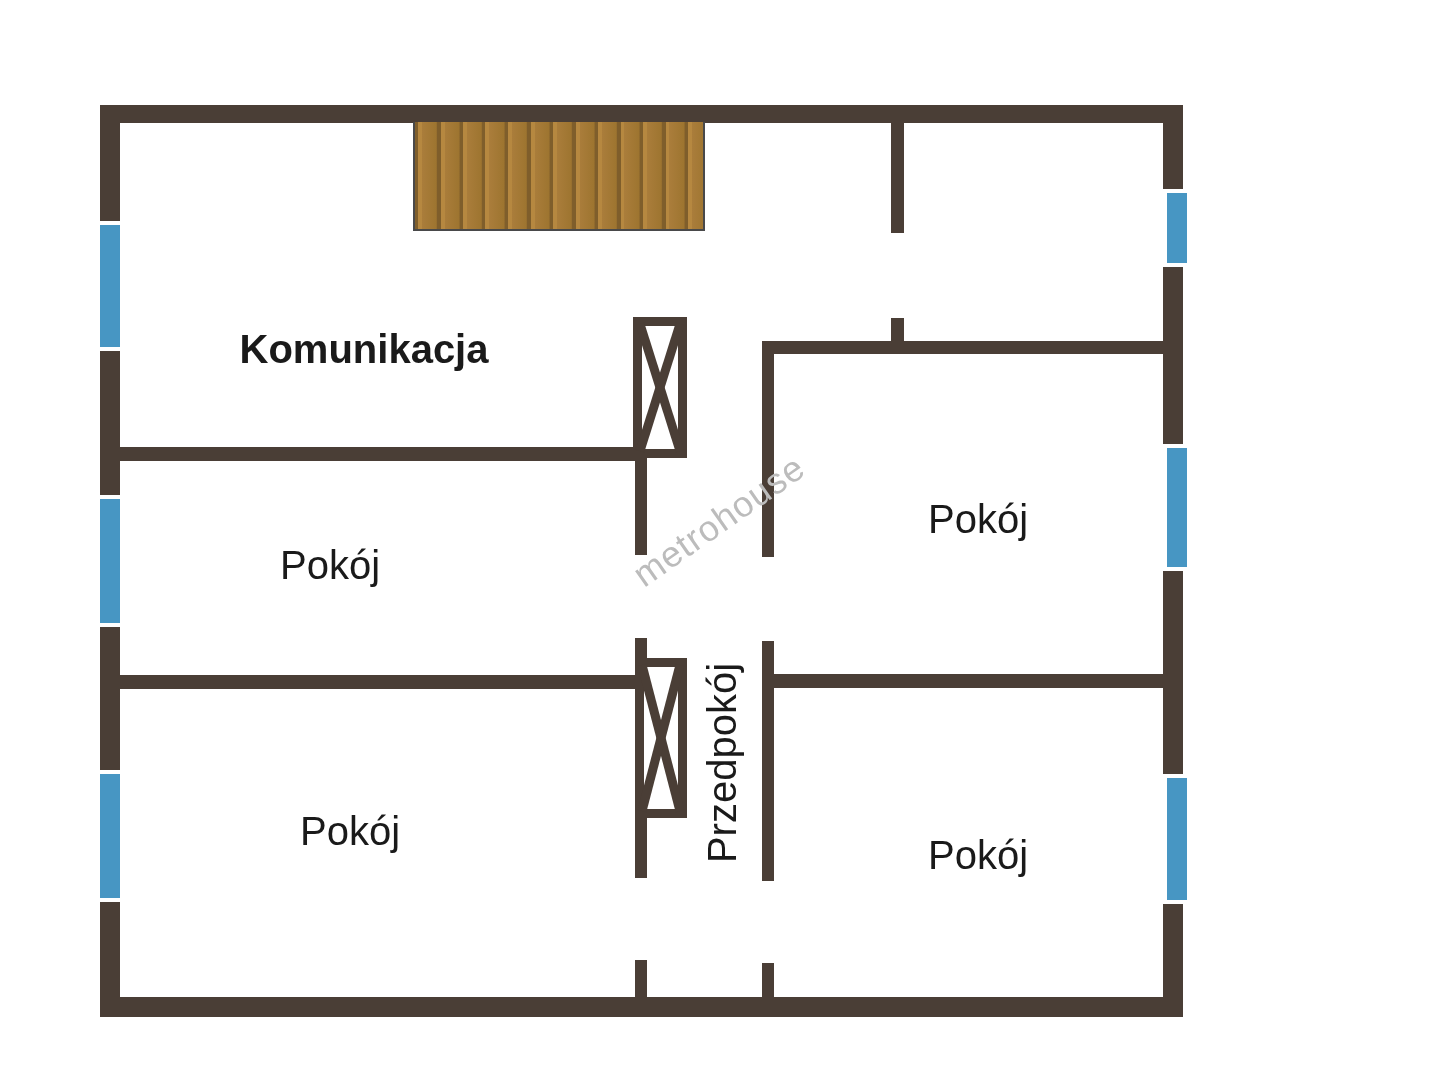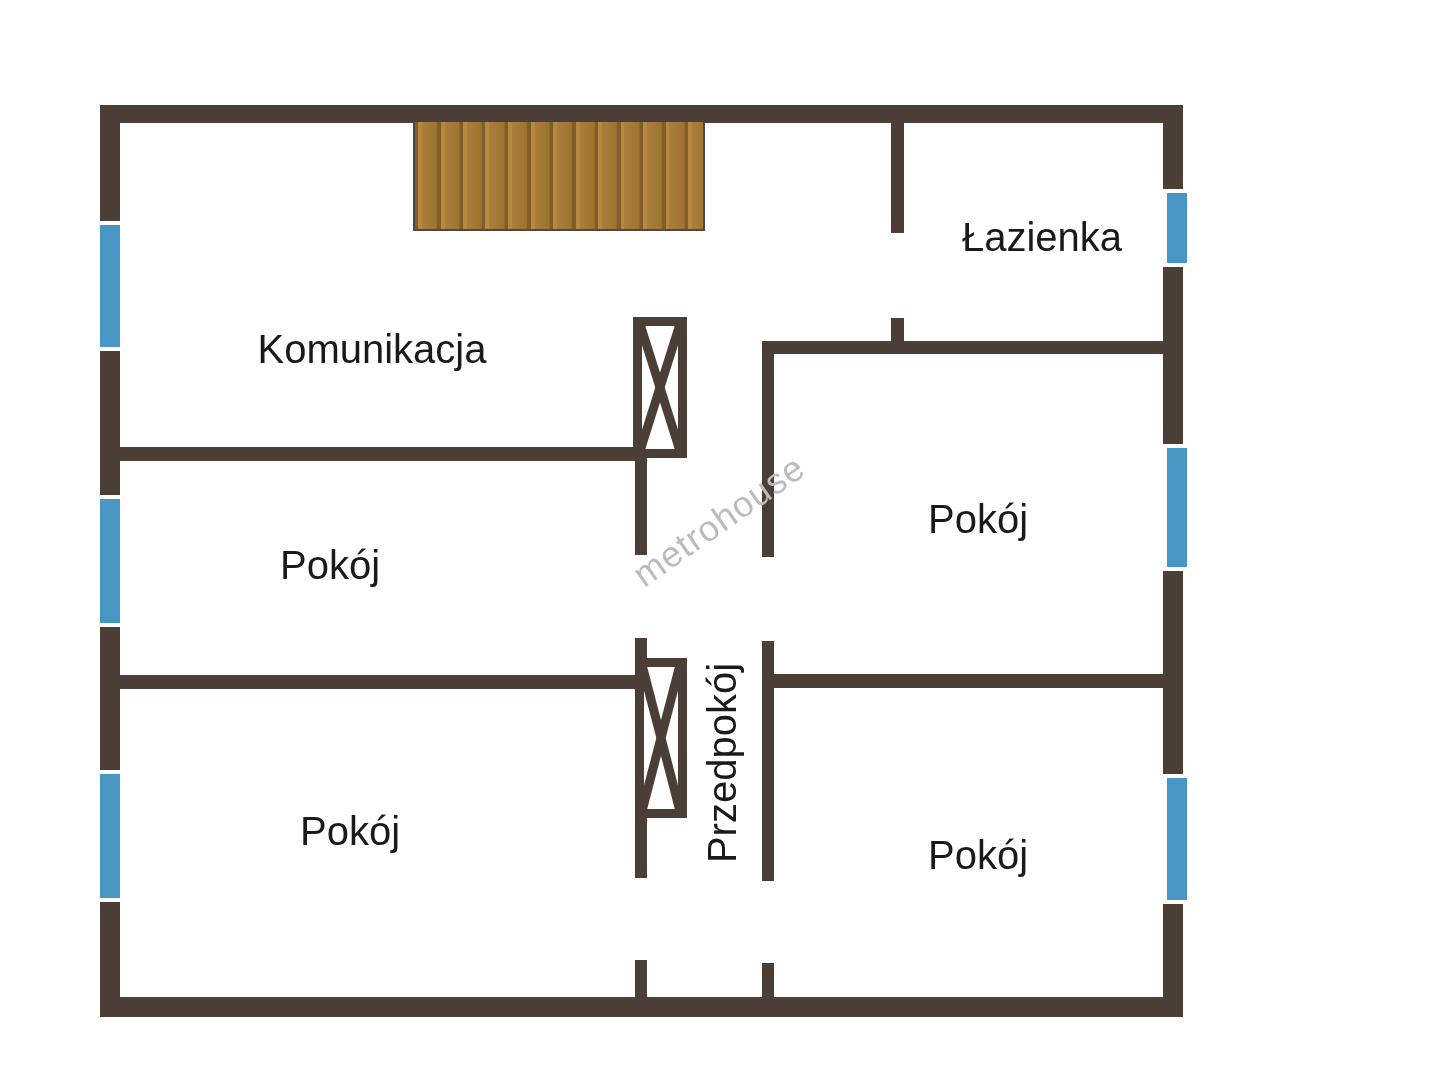--- a/index.html
+++ b/index.html
@@ -80,22 +80,21 @@
     <line x1="7" y1="7" x2="47" y2="134" stroke="#4a3e36" stroke-width="9"></line>
     <line x1="47" y1="7" x2="7" y2="134" stroke="#4a3e36" stroke-width="9"></line>
   </svg>
 
   <svg class="chimney" style="left:635px; top:658px;" width="52" height="160" viewBox="0 0 52 160">
     <rect x="4.5" y="4.5" width="43" height="151" fill="none" stroke="#4a3e36" stroke-width="9"></rect>
     <line x1="7" y1="7" x2="45" y2="153" stroke="#4a3e36" stroke-width="9"></line>
     <line x1="45" y1="7" x2="7" y2="153" stroke="#4a3e36" stroke-width="9"></line>
   </svg>
 
-  <div class="room-label" style="left:372px; top:349px;">Komunikacja</div>
-  <div class="room-label" style="left:1042px; top:237px;">Łazienka</div>
+  <div class="room-label" style="left:364px; top:349px;font-weight:bold;">Komunikacja</div>
   <div class="room-label" style="left:330px; top:565px;">Pokój</div>
   <div class="room-label" style="left:978px; top:519px;">Pokój</div>
   <div class="room-label" style="left:350px; top:831px;">Pokój</div>
   <div class="room-label" style="left:978px; top:855px;">Pokój</div>
   <div class="room-label vertical" style="left:722px; top:763px;">Przedpokój</div>
 
   <div class="watermark">metrohouse</div>
 
 </div>
 

